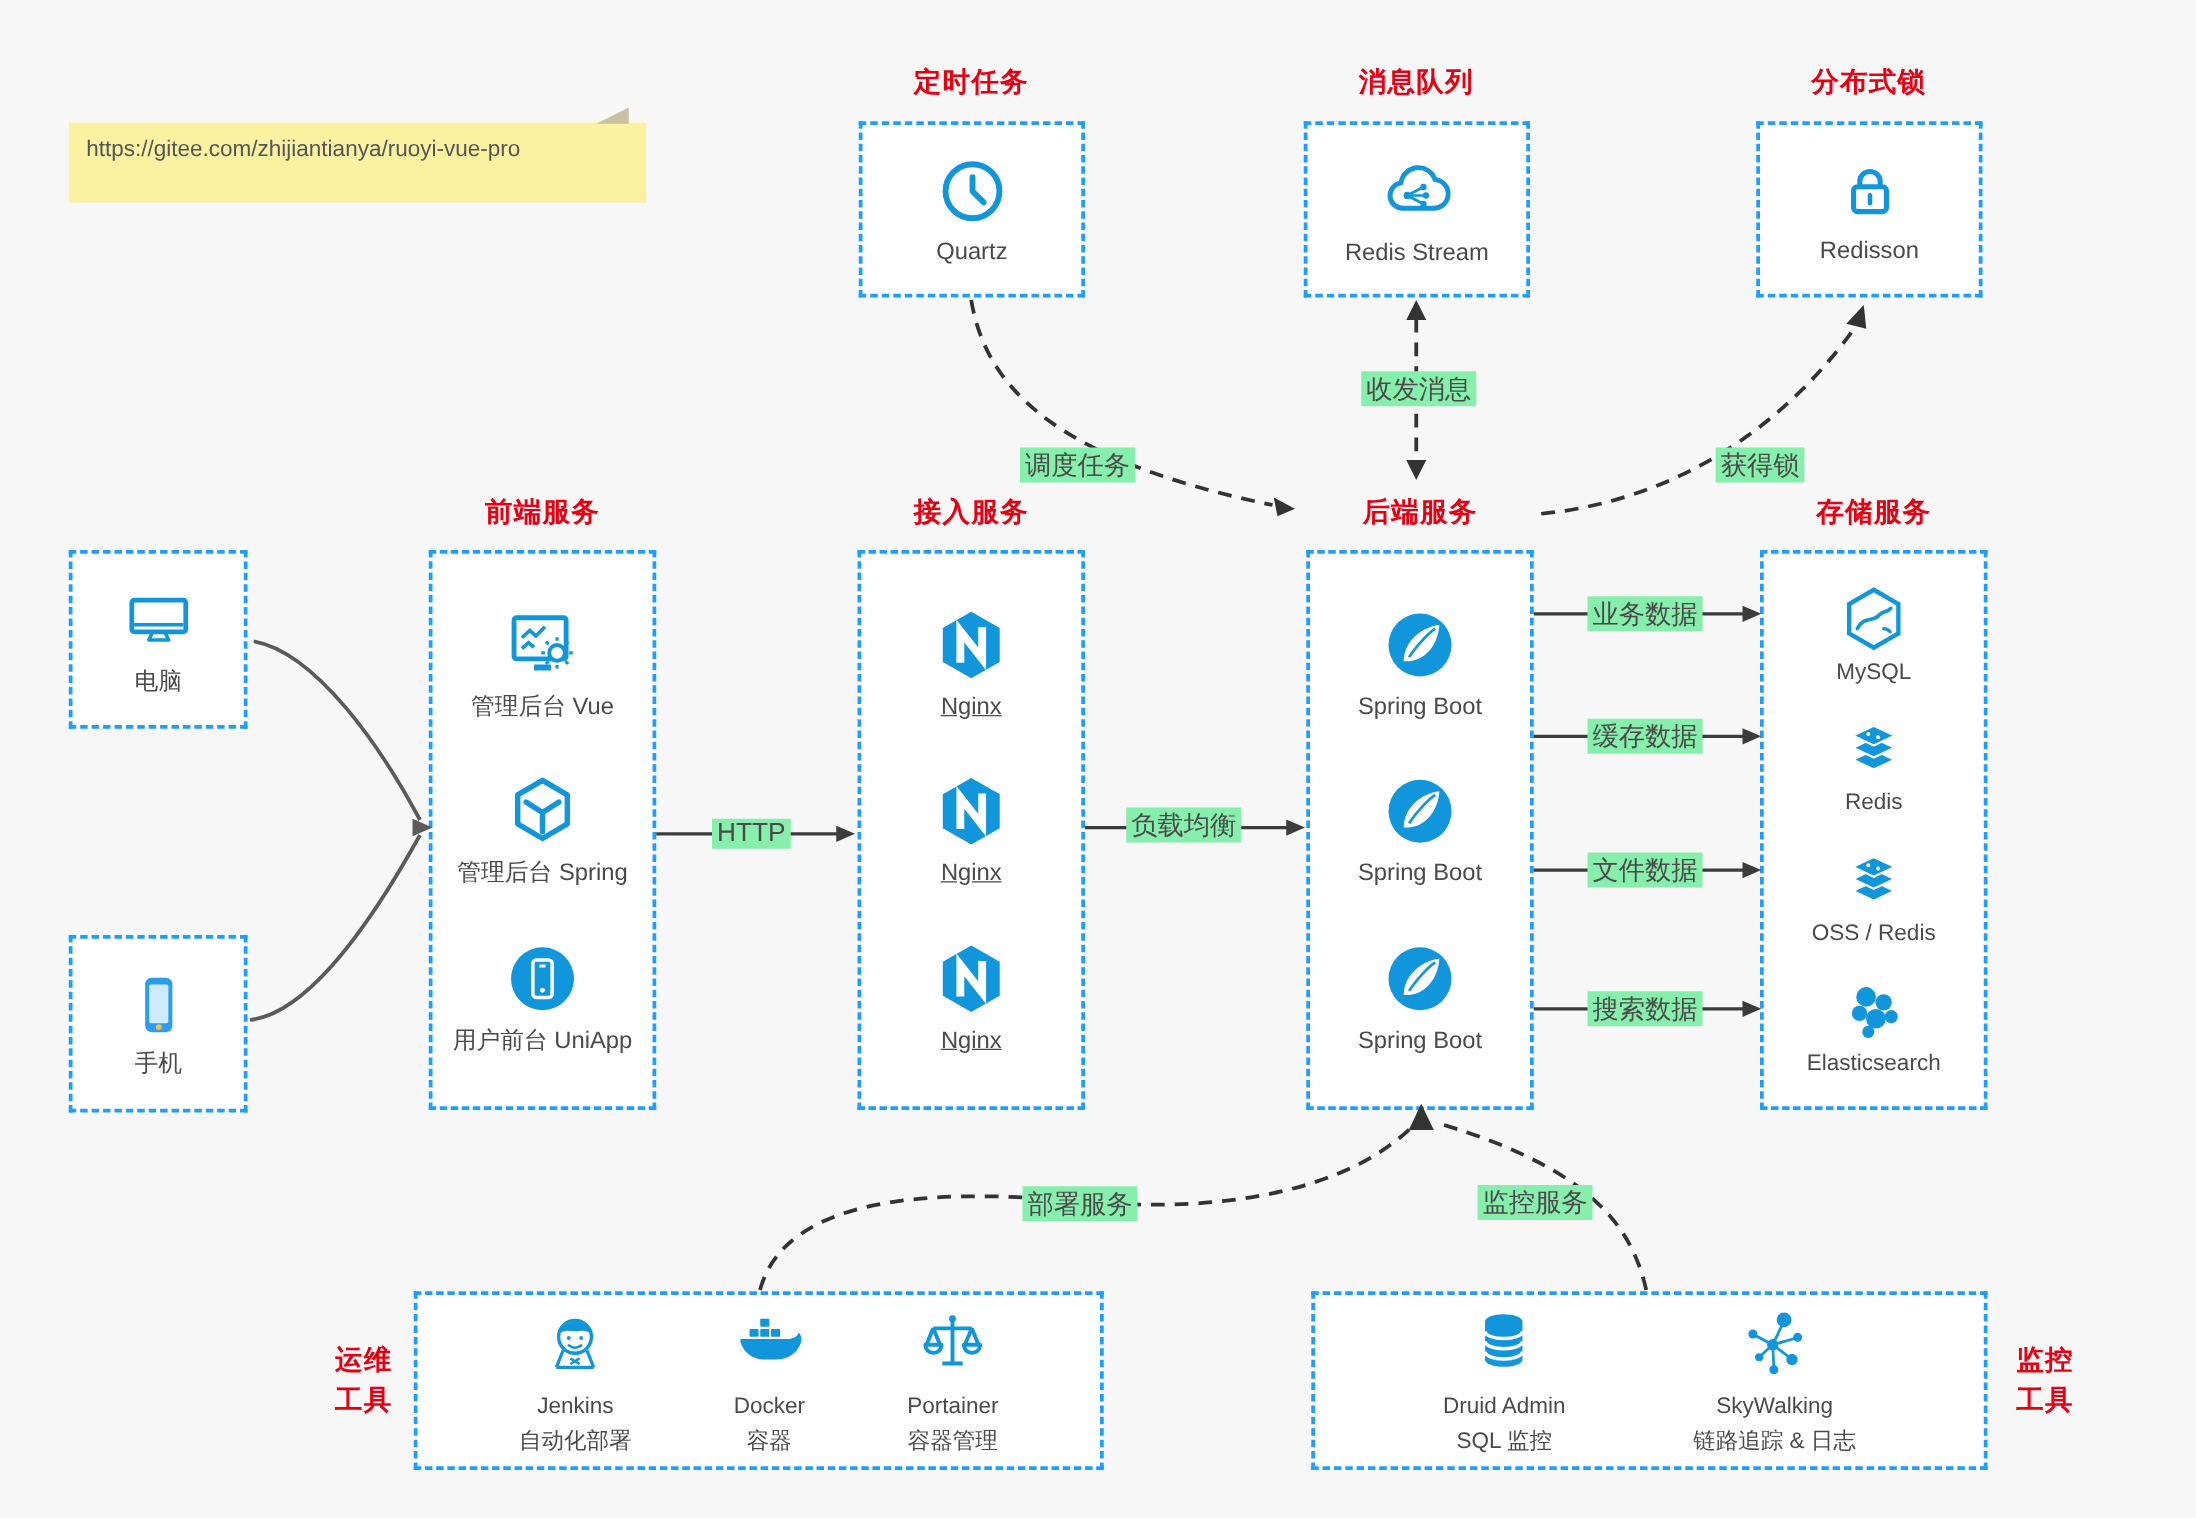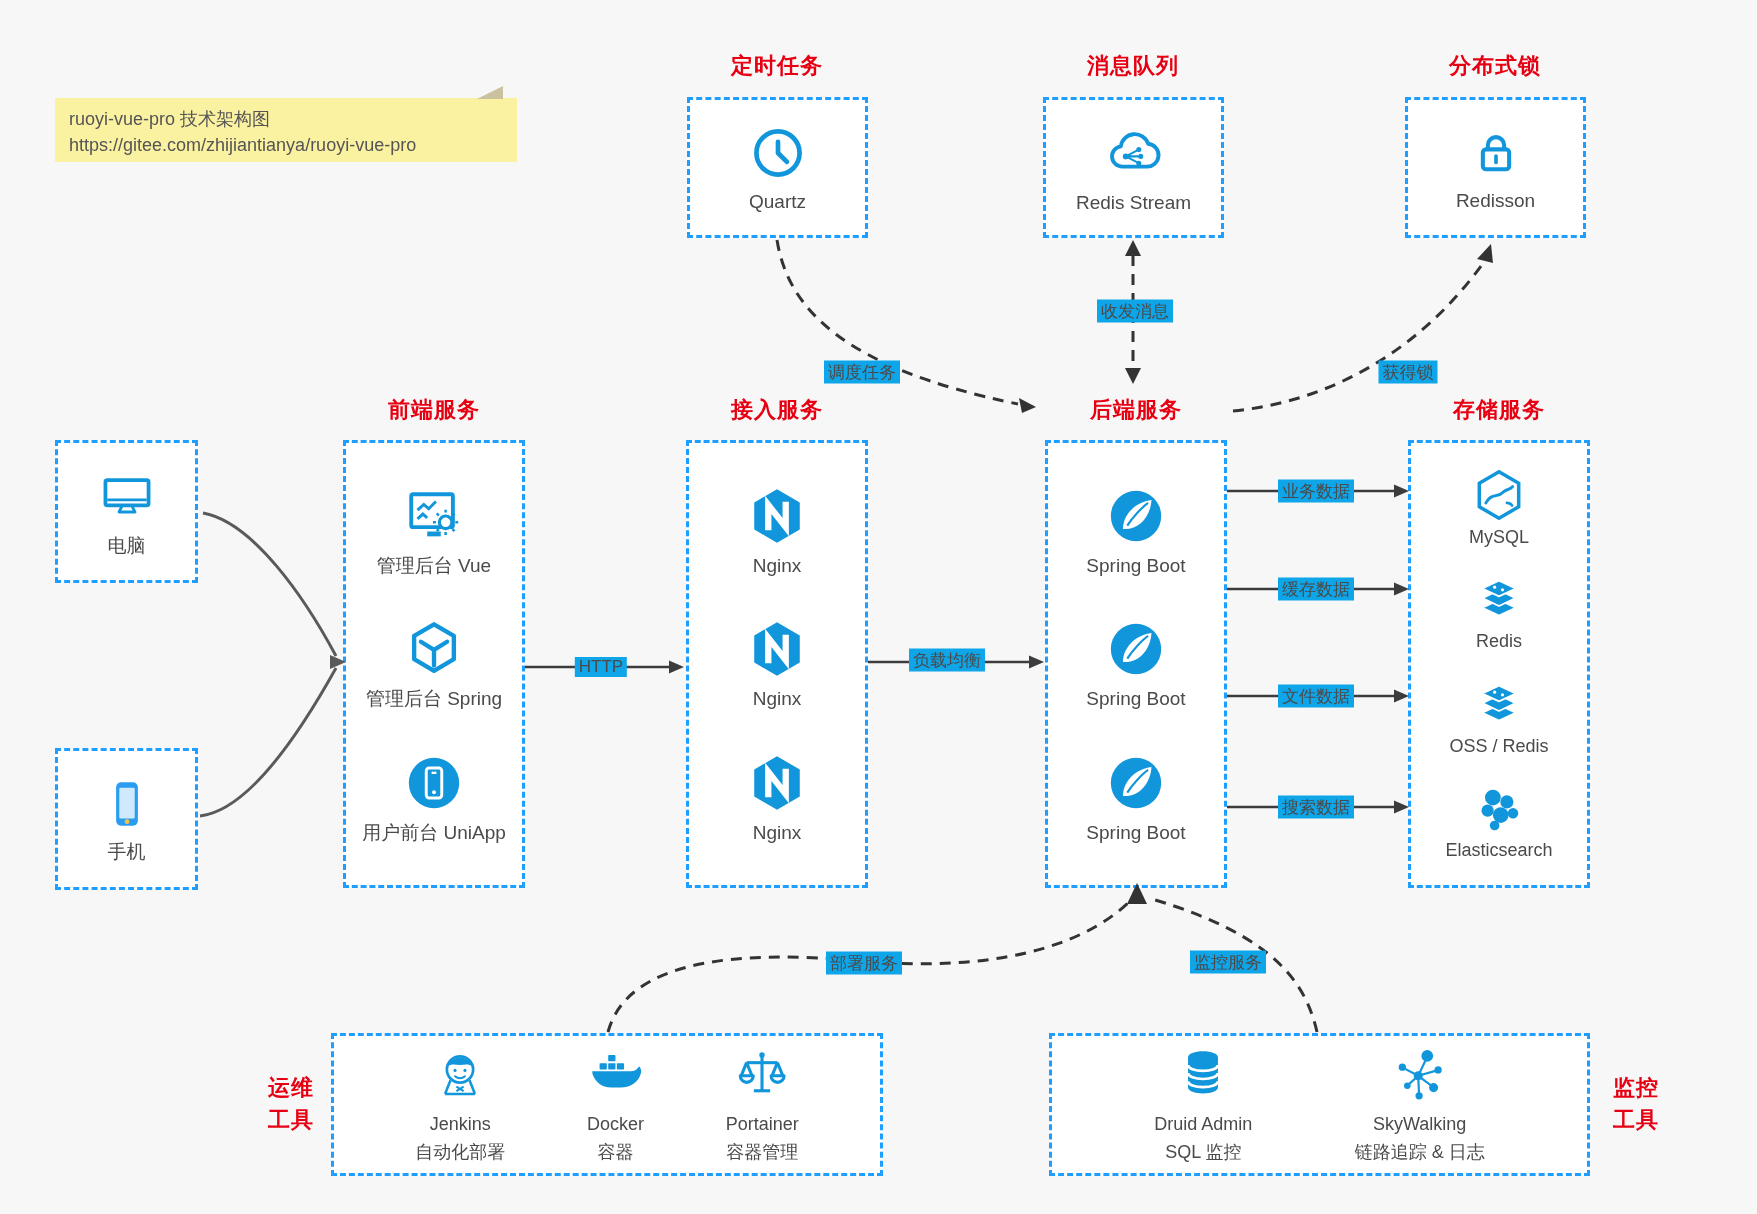--- a/index.html
+++ b/index.html
@@ -24,42 +24,42 @@
   .tool .nm,.tool .ds{font-size:18px;color:#4a4a4a;white-space:nowrap;line-height:1.35;}
   .ic svg{display:block;color:#1296db;}
   .title{
     position:absolute;transform:translate(-50%,-50%);
     color:#e60012;font-weight:bold;font-size:22px;
     white-space:nowrap;z-index:3;letter-spacing:1px;
   }
   .side{text-align:center;line-height:1.45;}
   .edge-label{
     position:absolute;transform:translate(-50%,-50%);
-    font-size:17px;color:#4a4a4a;background:#0ea5e9;
+    font-size:21px;color:#4a4a4a;background:#86efac;
     padding:0 4px;white-space:nowrap;z-index:3;
   }
   .wires{position:absolute;left:0;top:0;z-index:2;pointer-events:none;}
   
   #note{
     position:absolute;left:55px;top:98px;width:462px;height:64px;
     background:#faf1a1;box-sizing:border-box;padding:8px 14px;
     font-size:18px;line-height:1.45;color:#555;z-index:1;
   }
   #note .fold{
     position:absolute;right:14px;top:-12px;width:0;height:0;
     border-left:26px solid transparent;border-bottom:13px solid #c9c1a0;
   }
   
   #b-quartz {left:687px; top:97px;  width:181px;height:141px;}
   #b-mq     {left:1043px;top:97px;  width:181px;height:141px;}
   #b-lock   {left:1405px;top:97px;  width:181px;height:141px;}
   #b-pc     {left:55px;  top:440px; width:143px;height:143px;}
   #b-phone  {left:55px;  top:748px; width:143px;height:142px;}
   #b-front  {left:343px; top:440px; width:182px;height:448px;}
-  #b-gate   {left:686px; top:440px; width:182px;height:448px;}
+  #b-gate   {left:686px; top:440px; width:182px;height:448px;text-decoration:underline;}
   #b-back   {left:1045px;top:440px; width:182px;height:448px;}
   #b-store  {left:1408px;top:440px; width:182px;height:448px;}
   #b-ops    {left:331px; top:1033px;width:552px;height:143px;}
   #b-mon    {left:1049px;top:1033px;width:541px;height:143px;}
 </style>
 </head>
 <body>
 
 <svg width="0" height="0" style="position:absolute" aria-hidden="true">
 <defs>
@@ -236,21 +236,20 @@
     <polygon points="1036,407 1019,398 1022,413"></polygon>
     <polygon points="1133,240 1125,256 1141,256"></polygon>
     <polygon points="1133,384 1125,368 1141,368"></polygon>
     <polygon points="1491,244 1477,259 1493,263"></polygon>
     <polygon points="1137,883 1127,904 1147,904"></polygon>
   </g>
 </svg>
 
 <div id="note">
   <span class="fold"></span>
-  <div>ruoyi-vue-pro 技术架构图</div>
   <div>https://gitee.com/zhijiantianya/ruoyi-vue-pro</div>
 </div>
 
 <div class="title" style="left:777px;top:66px">定时任务</div>
 <div class="title" style="left:1133px;top:66px">消息队列</div>
 <div class="title" style="left:1495px;top:66px">分布式锁</div>
 <div class="title" style="left:434px;top:410px">前端服务</div>
 <div class="title" style="left:777px;top:410px">接入服务</div>
 <div class="title" style="left:1136px;top:410px">后端服务</div>
 <div class="title" style="left:1499px;top:410px">存储服务</div>

